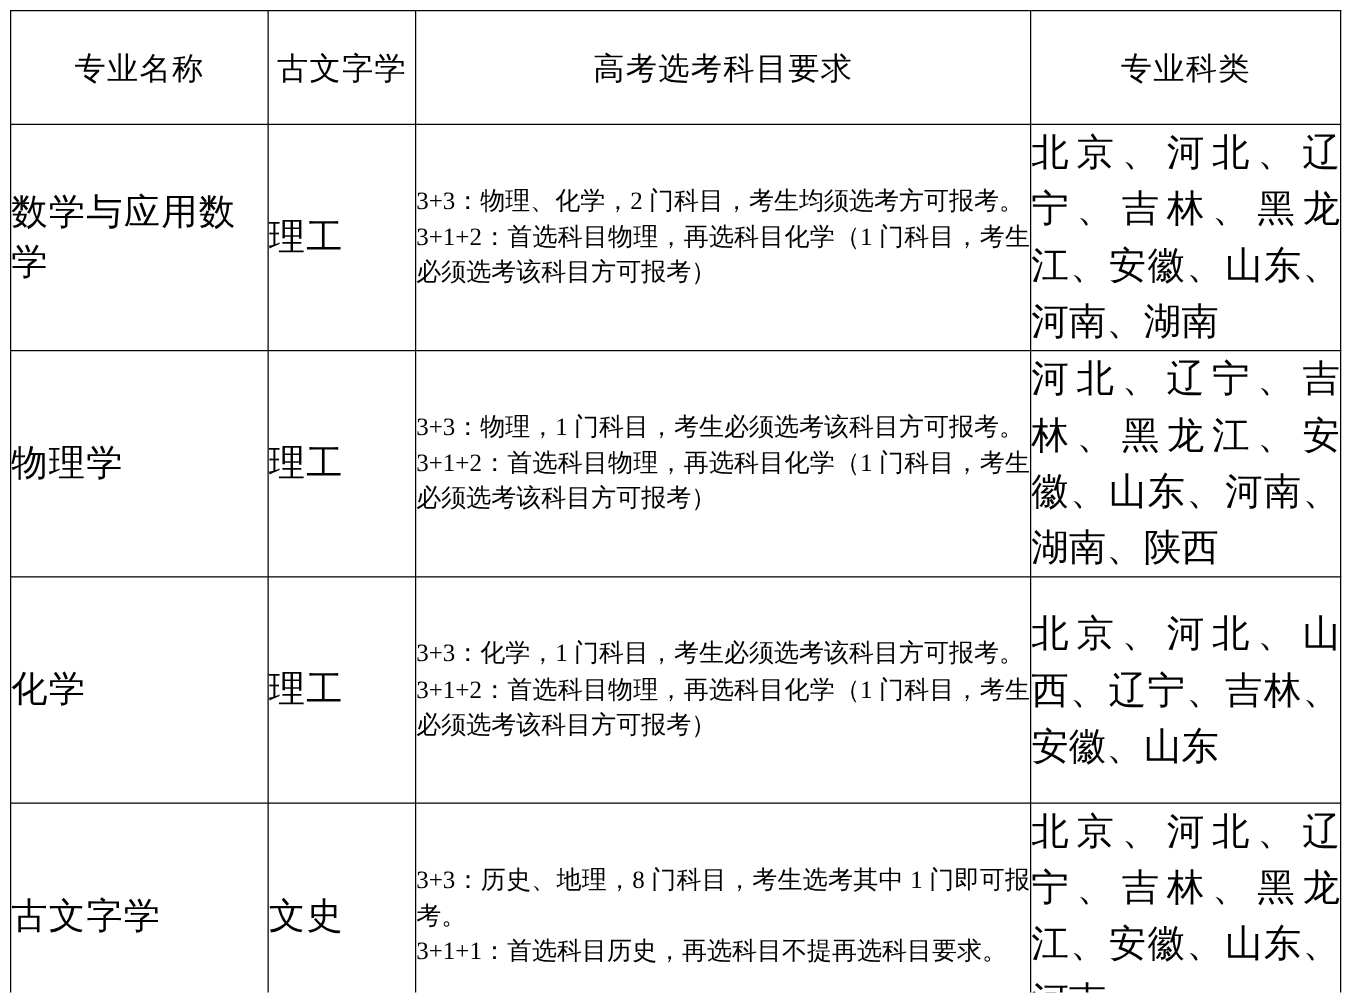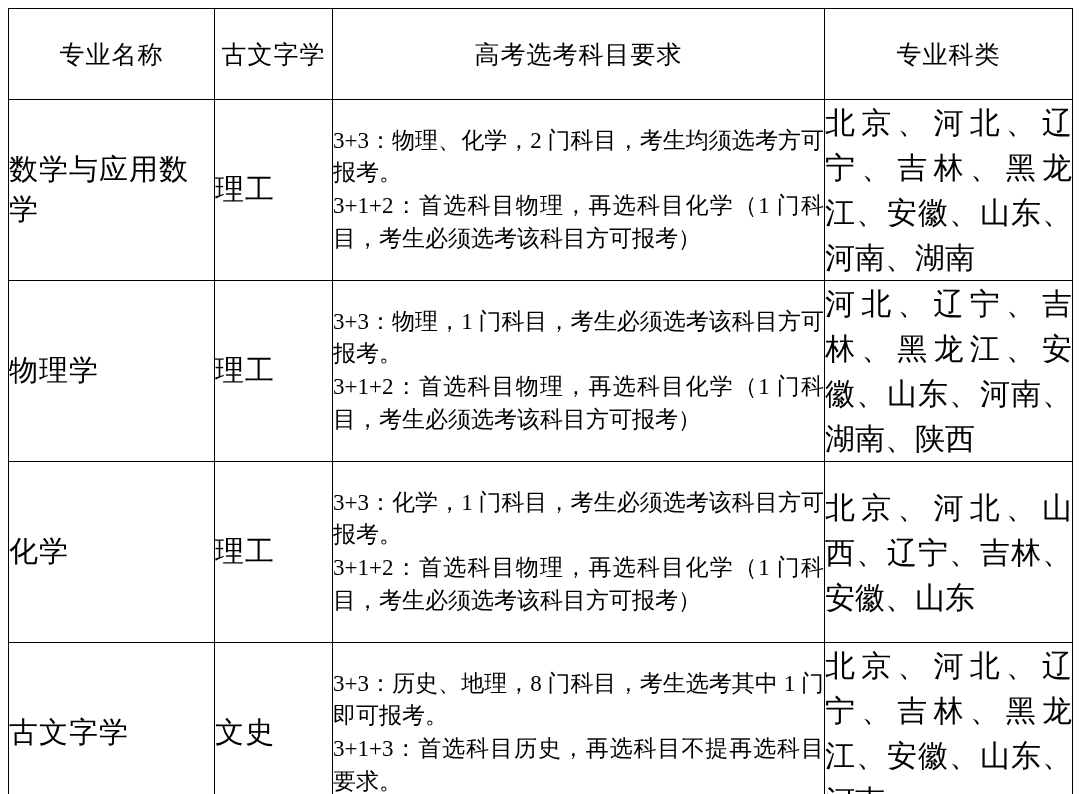--- a/index.html
+++ b/index.html
@@ -42,21 +42,21 @@
     font-weight: normal;
     font-size: 25px;
     letter-spacing: 1px;
   }
   td.major, td.category {
     font-size: 29px;
     letter-spacing: 1px;
   }
   td.reqs {
     padding: 8px 6px 10px 8px;
-    font-size: 23px;
+    font-size: 20px;
     line-height: 1.42;
     text-align: justify;
     text-justify: inter-ideograph;
   }
   td.provinces {
     padding: 6px 8px 6px 8px;
     font-size: 30px;
     line-height: 1.5;
     text-align: justify;
     text-justify: inter-ideograph;
@@ -114,19 +114,19 @@
           <span class="reqs-line">3+3：化学，1 门科目，考生必须选考该科目方可报考。</span>
           <span class="reqs-line">3+1+2：首选科目物理，再选科目化学（1 门科目，考生必须选考该科目方可报考）</span>
         </td>
         <td class="provinces">北京、河北、山西、辽宁、吉林、安徽、山东</td>
       </tr>
       <tr class="row-3">
         <td class="major">古文字学</td>
         <td class="category">文史</td>
         <td class="reqs">
           <span class="reqs-line">3+3：历史、地理，8 门科目，考生选考其中 1 门即可报考。</span>
-          <span class="reqs-line">3+1+3：首选科目历史，再选科目不提再选科目要求。</span>
+          <span class="reqs-line">3+1+1：首选科目历史，再选科目不提再选科目要求。</span>
         </td>
         <td class="provinces">北京、河北、辽宁、吉林、黑龙江、安徽、山东、河南</td>
       </tr>
     </tbody>
   </table>
 </div>
 
 </body></html>

